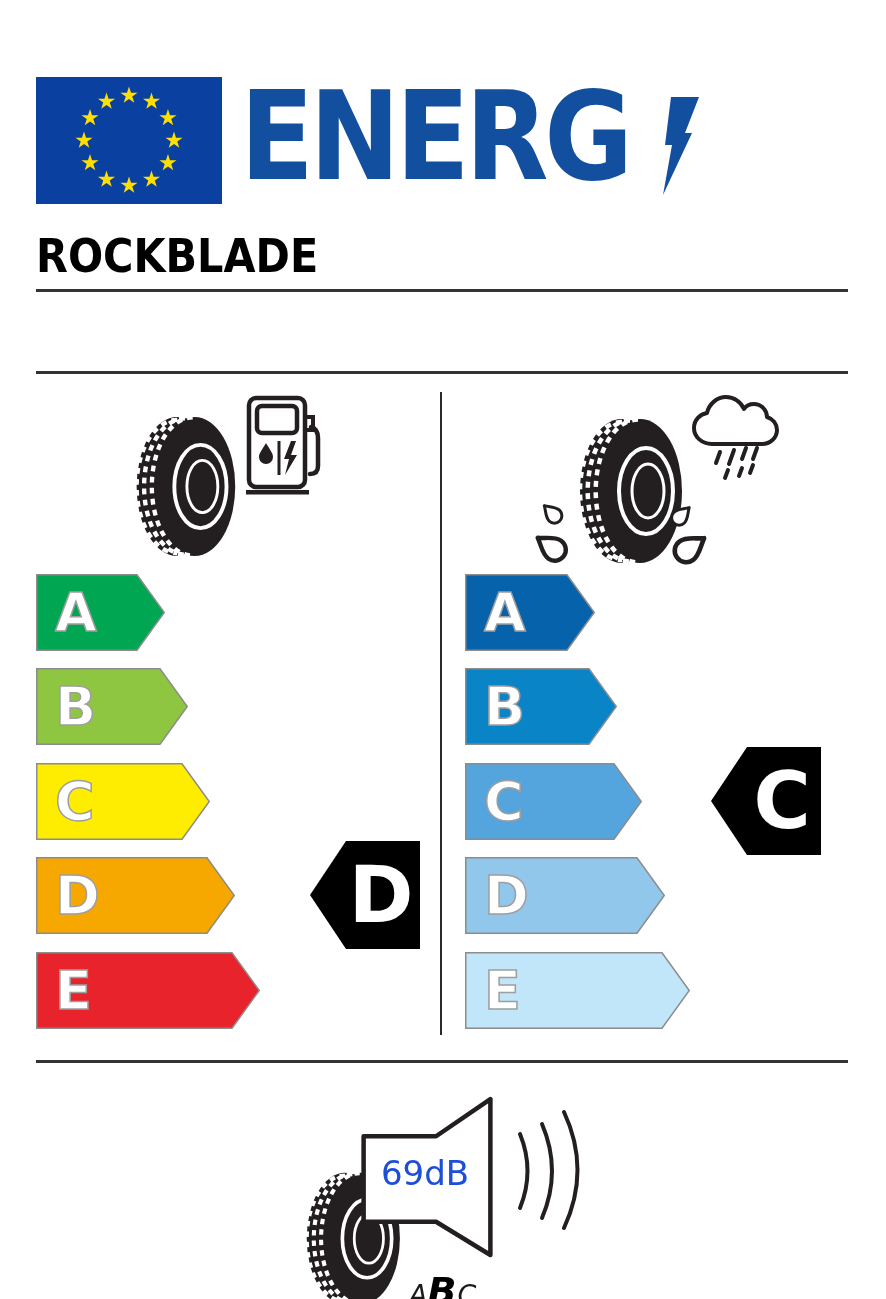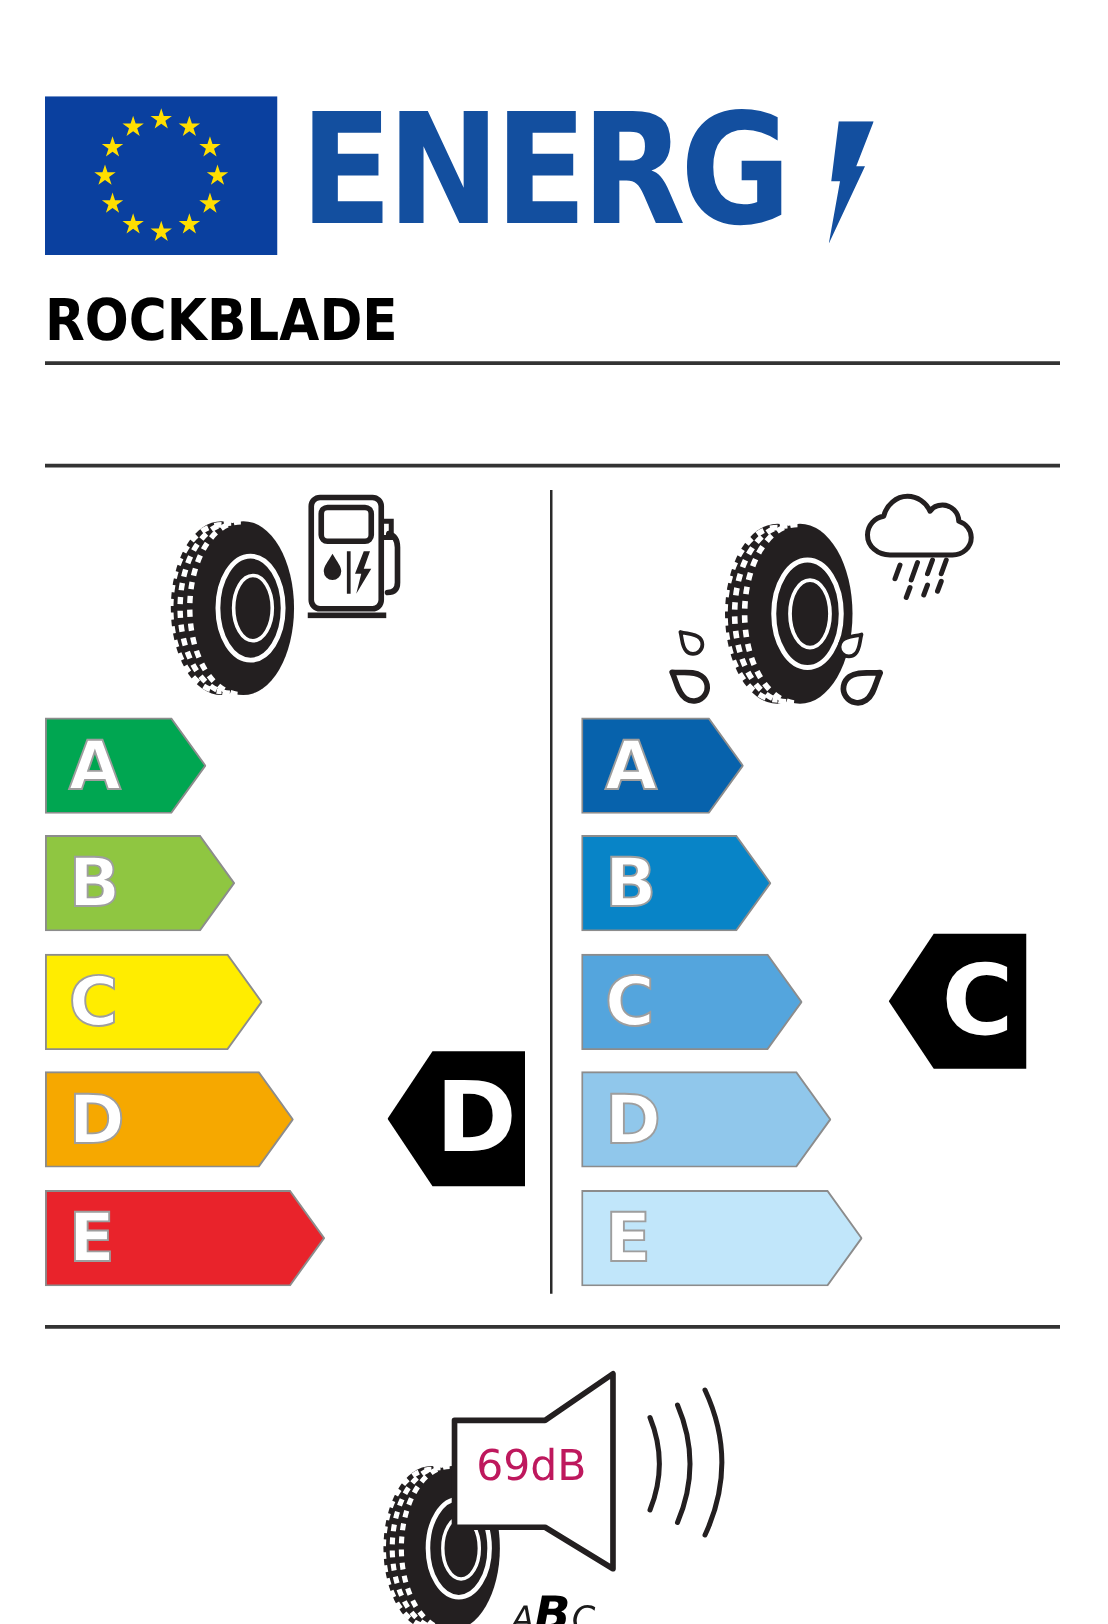--- a/index.html
+++ b/index.html
@@ -39,21 +39,21 @@
   .pointer{position:absolute;width:112px;height:112px;}
   .pointer svg{position:absolute;left:0;top:0;}
   .pointer-letter{position:absolute;left:30px;top:0;width:82px;height:112px;display:flex;
     align-items:center;justify-content:center;font-size:78px;font-weight:bold;color:#fff;line-height:1;}
   #fuel-pointer{left:310px;top:795px;}
   #wet-pointer{left:711px;top:701px;}
   .outline{fill:#fff;stroke:#231F20;stroke-width:4;stroke-linejoin:round;stroke-linecap:round;}
   .strokeonly{fill:none;stroke:#231F20;stroke-linecap:round;}
 
   
-  #db-value{left:370px;top:1112px;width:110px;text-align:center;font-size:34px;color:#be185d;line-height:1;}
+  #db-value{left:370px;top:1112px;width:110px;text-align:center;font-size:34px;color:#1d4ed8;line-height:1;}
   #noise-scale{left:409px;top:1228px;line-height:1;white-space:nowrap;font-style:italic;}
   .ns-small{font-size:27px;color:#1a1a1a;}
   .ns-big{font-size:38px;font-weight:800;color:#000;letter-spacing:1px;}
 </style>
 </head>
 <body>
 
 <div id="label">
 
   <svg width="0" height="0" style="position:absolute">

